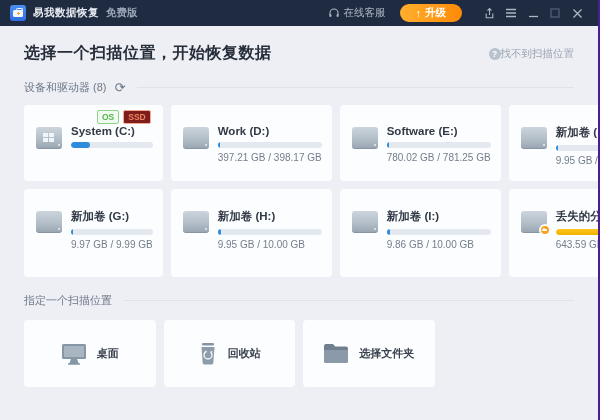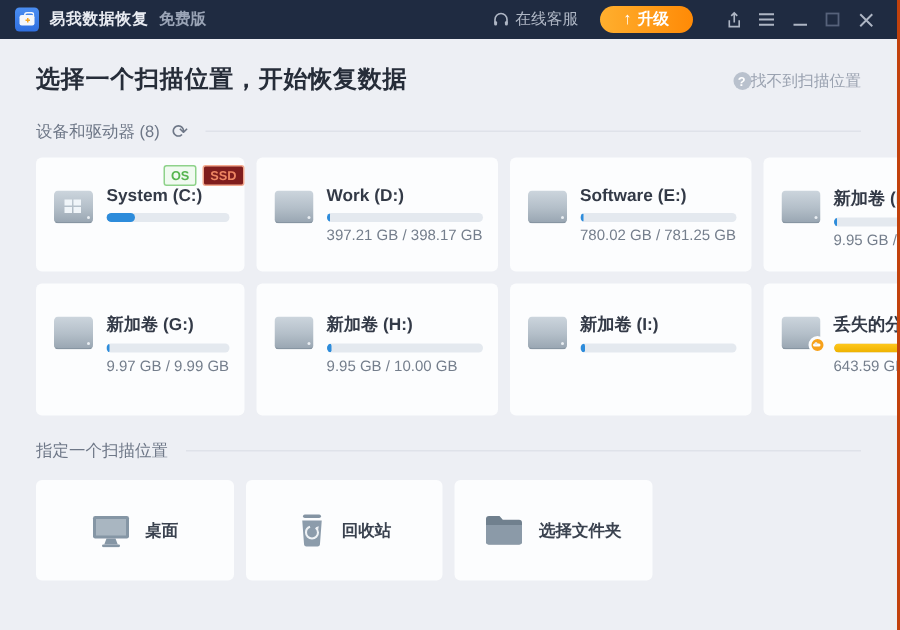--- a/index.html
+++ b/index.html
@@ -1,20 +1,20 @@
 <!DOCTYPE html>
 <html><head>
 <meta charset="utf-8">
 <style>
   * { margin:0; padding:0; box-sizing:border-box; }
   html,body { width:600px; height:420px; }
   body { font-family:"Liberation Sans","DejaVu Sans",sans-serif; }
 
   .window { width:600px; height:420px; background:#edeff4; overflow:hidden;
-            border-right:2px solid #c2410c; position:relative; }
+            border-right:2px solid #4c1d95; position:relative; }
 
   
   .titlebar { height:26px; background:#1f2b41; display:flex; align-items:center;
               padding:0 10px; color:#c7cdd9; font-size:10.5px; }
   .appicon { width:16px; height:16px; border-radius:3px;
              background:linear-gradient(180deg,#4a8ef2,#2f6fe0);
              position:relative; flex:0 0 auto; }
   .appicon .bag { position:absolute; left:3px; top:5px; width:10px; height:7px;
                   background:#f4f7fb; border-radius:1.5px; }
   .appicon .bag::before { content:""; position:absolute; left:2.5px; top:-2px;
@@ -52,21 +52,21 @@
   .sect-head { display:flex; align-items:center; gap:8px; color:#6e7787; font-size:11px; }
   .sect-head .line { flex:1; height:1px; background:#dfe2e9; margin-left:4px; }
   .refresh-icon { font-size:13px; color:#6e7787; cursor:pointer; line-height:1; }
   .refresh-icon::before { content:"⟳"; }
 
   
   .drive-grid { display:grid; grid-template-columns:repeat(4,1fr);
                 grid-template-rows:76px 88px; gap:8px; margin-top:10px; }
   .card { background:#fcfdfe; border-radius:4px; cursor:pointer; }
   .drive { position:relative; display:flex; gap:9px; padding:20px 10px 0 12px; }
-  .badges { position:absolute; top:5px; right:0; display:flex; gap:4px; }
+  .badges { position:absolute; top:5px; right:12px; display:flex; gap:4px; }
   .badge { font-size:8.5px; font-weight:bold; padding:1px 4px; border-radius:2px; line-height:1.2; }
   .badge.os  { color:#56b54f; border:1px solid #8ed28a; background:#f0faf0; }
   .badge.ssd { color:#ee8663; border:1px solid #f3a98f; background:#7f1d1d; }
   .dicon { width:26px; height:22px; border-radius:3px; flex:0 0 auto; margin-top:2px;
            background:linear-gradient(180deg,#ccd5dd 0%,#b4bfc9 55%,#9aa7b3 100%);
            border-bottom:1px solid #8795a2; position:relative; }
   .dicon::after { content:""; position:absolute; right:2px; bottom:2px; width:2px; height:2px;
                   border-radius:50%; background:#e9eef2; }
   .winlogo { position:absolute; left:7px; top:6px; width:11px; height:9px;
            background:
@@ -239,20 +239,21 @@
         </div>
       </div>
 
       <div class="card drive">
         <div class="dicon"></div>
         <div class="dinfo">
           <div class="dname">新加卷 (I:)</div>
           <div class="dbar">
               <div class="dfill" style="width: 3%;"></div>
             </div>
+          <div class="dsize">9.86 GB / 10.00 GB</div>
         </div>
       </div>
 
       <div class="card drive lost">
         <div class="dicon">
             <span class="lostdot"></span>
           </div>
         <div class="dinfo">
           <div class="dname">丢失的分区 - 1</div>
           <div class="dbar">

